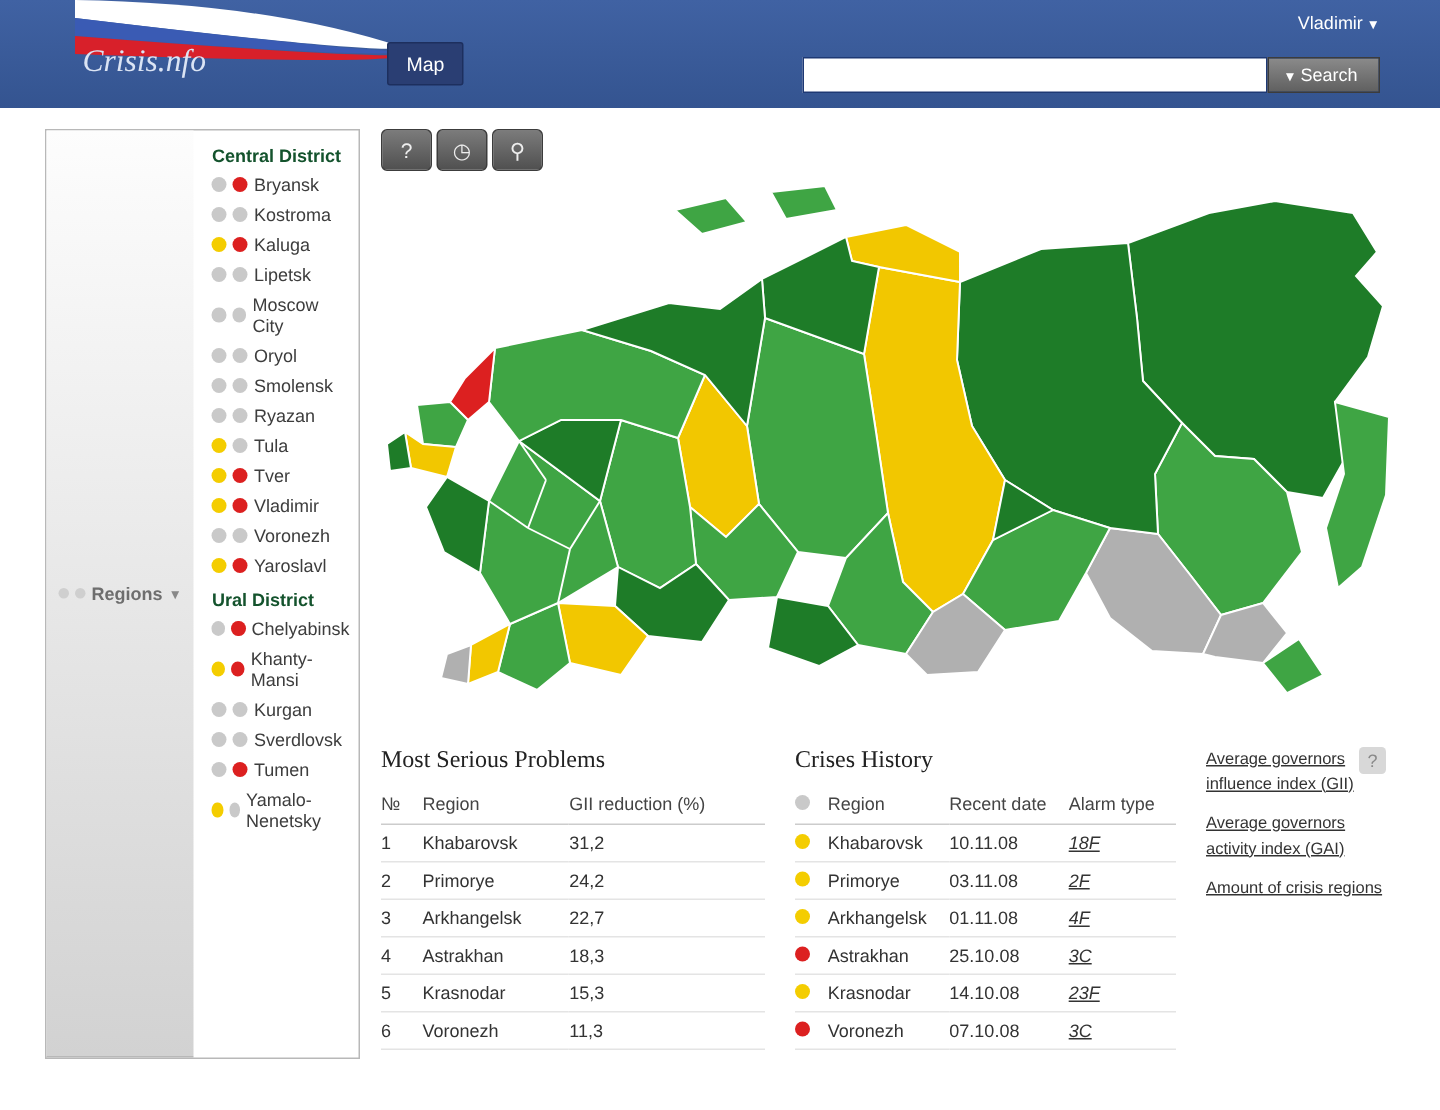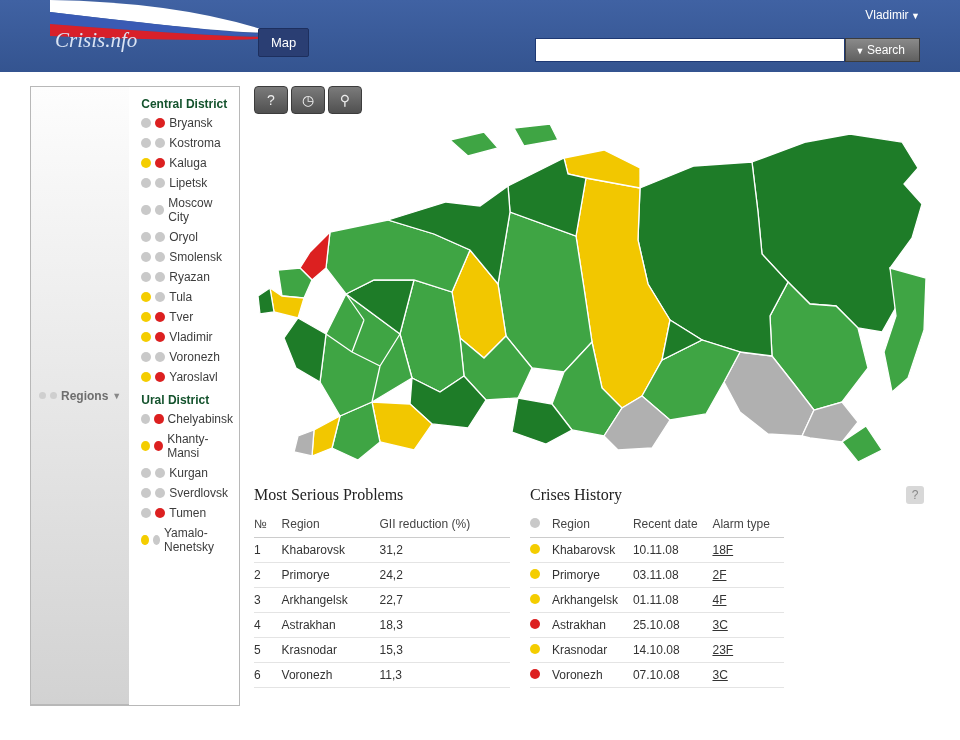--- a/index.html
+++ b/index.html
@@ -23,29 +23,29 @@
 .side-head::after { content: ' ▼'; font-size: 9px; color: #888; }
 .side-scroll { overflow-y: scroll; flex: 1; padding: 4px 0 4px 6px; }
 .grp-h { font-weight: bold; font-size: 12px; color: #14532d; padding: 6px 6px 2px; }
 .region-li { display: flex; align-items: center; gap: 4px; padding: 3px 6px; color: #3d3d3d; font-size: 12px; cursor: pointer; }
 .dot { width: 10px; height: 10px; border-radius: 50%; display: inline-block; }
 .g { background: #c9c9c9; } .y { background: #f4cd00; } .r { background: #dc2020; }
 .main { flex: 1; }
 .tool-row { display: flex; gap: 3px; margin-bottom: 6px; }
 .tool { width: 34px; height: 28px; background: linear-gradient(to bottom, #7b7b7b, #505050); border: 1px solid #3c3c3c; border-radius: 4px; color: #eee; display: flex; align-items: center; justify-content: center; cursor: pointer; font-size: 14px; }
 .mapbox { width: 678px; height: 360px; position: relative; }
-.tables { display: flex; gap: 20px; margin-top: 6px; }
+.tables { display: flex; gap: 20px; margin-top: 18px; }
 .tbl-col { }
 .tbl-h { font-family: Georgia, serif; font-size: 16px; color: #222; margin-bottom: 10px; }
 .tbl { font-size: 12px; border-collapse: collapse; }
 .tbl th { text-align: left; font-weight: normal; color: #444; padding: 3px 8px 6px 0; border-bottom: 1px solid #ccc; }
 .tbl th.rt, .tbl td.rt { text-align: left; }
 .tbl td { padding: 5px 8px 5px 0; border-bottom: 1px solid #e4e4e4; color: #333; }
 .cell-dot { display: inline-block; width: 10px; height: 10px; border-radius: 50%; margin-right: 2px; }
-.lnk { text-decoration: underline; color: #333; cursor: pointer; }
+.lnk { text-decoration: underline; color: #333; cursor: pointer; font-style: italic; }
 .stats { width: 120px; font-size: 11px; line-height: 1.5; }
 .stats a { color: #333; text-decoration: underline; display: block; margin-bottom: 10px; cursor: pointer; }
 .help { width: 18px; height: 18px; background: #d8d8d8; color: #888; text-align: center; border-radius: 3px; font-size: 12px; line-height: 18px; float: right; cursor: pointer; }
 ::-webkit-scrollbar { width: 15px; }
 ::-webkit-scrollbar-track { background: #e6e6e6; border-left: 1px solid #b8b8b8; }
 ::-webkit-scrollbar-thumb { background: linear-gradient(to right, #d0d0d0, #aaa); border: 1px solid #888; }
 </style>
 </head>
 <body>
 
@@ -328,16 +328,21 @@
                 <td><span class="cell-dot r"></span></td>
                 <td>Voronezh</td>
                 <td class="rt">07.10.08</td>
                 <td class="rt"><span class="lnk">3C</span></td>
               </tr>
             </tbody>
           </table>
       </div>
       <div class="stats">
         <span class="help">?</span>
+        <div id="stats-links">
+            <a>Average governors influence index (GII)</a>
+            <a>Average governors activity index (GAI)</a>
+            <a>Amount of crisis regions</a>
+          </div>
       </div>
     </div>
   </div>
 </div>
 
 </body></html>

